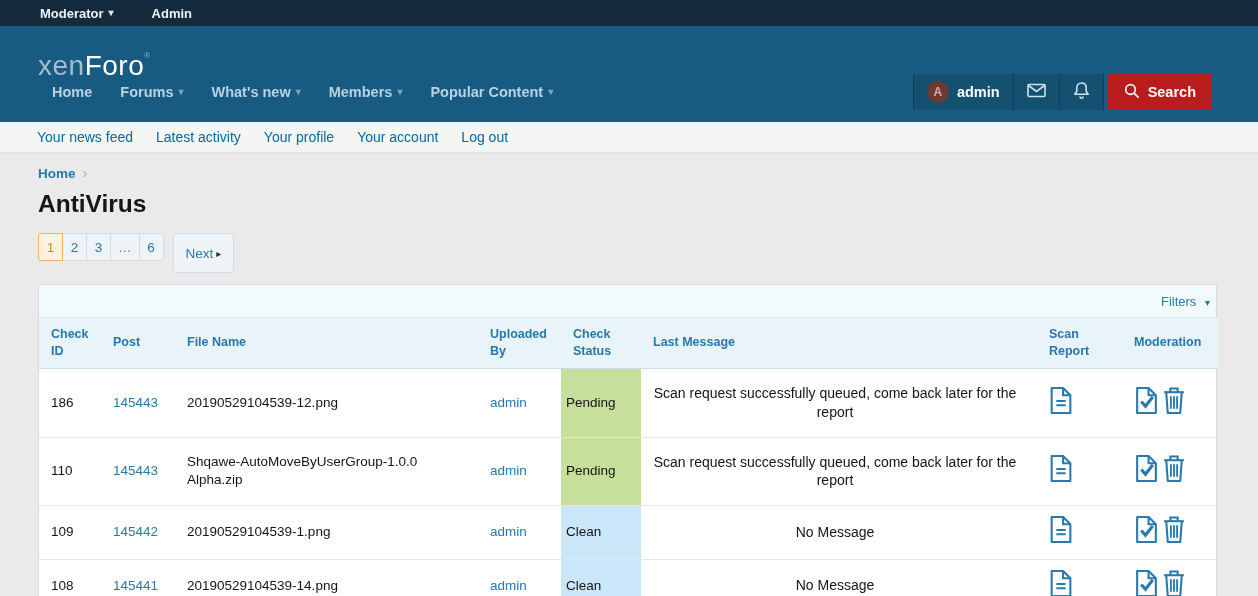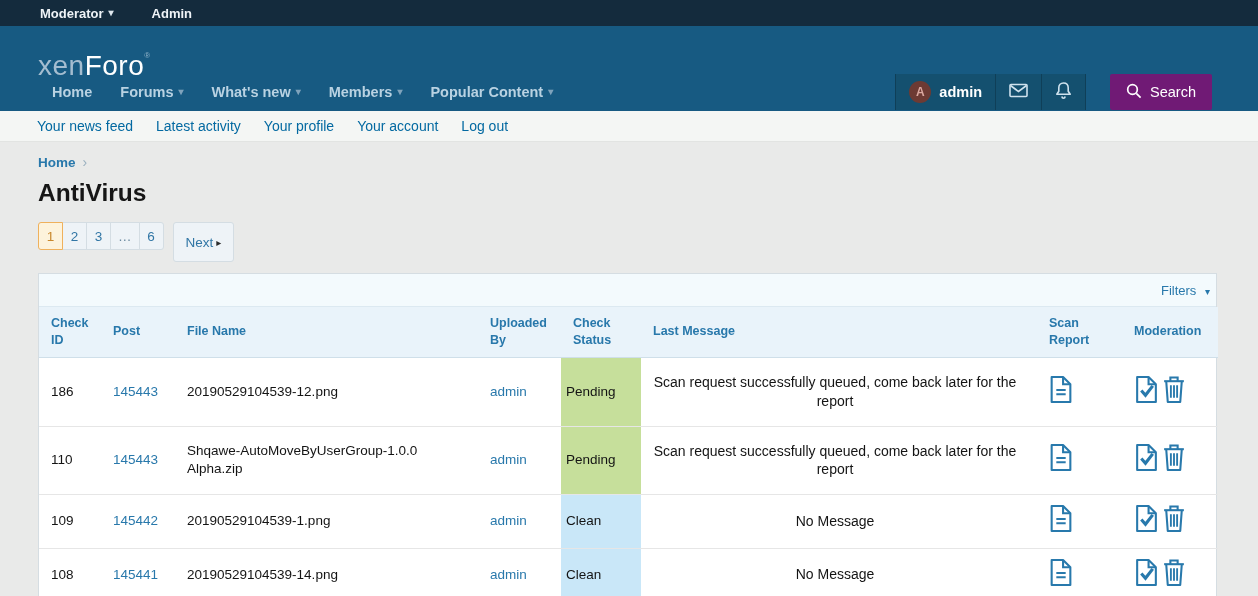--- a/index.html
+++ b/index.html
@@ -7,36 +7,36 @@
   body { font-family:"Liberation Sans", sans-serif; background:#e9eae9; }
   .viewport { width:1258px; height:596px; overflow:hidden; position:relative; background:#e9eae9; }
 
   
   .topbar { height:26px; background:#142b3d; display:flex; align-items:center; padding-left:40px; }
   .topbar-item { color:#eef3f7; font-size:13px; font-weight:bold; margin-right:38px; cursor:pointer; display:flex; align-items:center; }
   .caret { font-size:10px; margin-left:5px; line-height:1; }
   .topbar-item .caret { color:#dfe8ee; }
 
   
-  .header { height:85px; background:#175a82; position:relative; }
+  .header { height:96px; background:#175a82; position:relative; }
   .logo-row { height:48px; display:flex; align-items:flex-end; padding-left:38px; }
   .logo { font-size:28px; letter-spacing:0.5px; line-height:1; position:relative; top:6px; }
   .logo .xen { color:#a4bdd0; font-weight:400; }
   .logo .foro { color:#ffffff; font-weight:400; }
   .logo .reg { color:#8fb3c9; font-size:8px; vertical-align:top; }
   .nav-row { height:36px; display:flex; align-items:stretch; padding-left:38px; position:relative; }
   .nav-item { display:flex; align-items:center; padding:0 14px; color:#b9d2e2; font-size:14.5px; font-weight:bold; cursor:pointer; }
   .nav-item .caret { color:#7fa3bc; }
   .nav-right { position:absolute; right:46px; top:0; height:36px; display:flex; align-items:stretch; }
   .visitor-band { display:flex; align-items:stretch; background:#14506f; }
   .visitor-sec { display:flex; align-items:center; padding:0 13px; border-right:1px solid #0f3f58; cursor:pointer; }
   .visitor-sec:first-child { border-left:1px solid #0f3f58; }
   .avatar { width:22px; height:22px; border-radius:50%; background:#6d3a33; color:#dba8a0; font-size:12px; font-weight:bold; display:flex; align-items:center; justify-content:center; margin-right:8px; }
   .username { color:#ffffff; font-size:14.5px; font-weight:bold; }
-  .search-btn { margin-left:24px; background:#701a75; display:flex; align-items:center; padding:0 16px; color:#ffffff; font-size:14.5px; font-weight:normal; cursor:pointer; border-radius:2px; }
+  .search-btn { margin-left:4px; background:#b91c1c; display:flex; align-items:center; padding:0 16px; color:#ffffff; font-size:14.5px; font-weight:bold; cursor:pointer; border-radius:2px; }
   .search-btn svg { margin-right:8px; }
 
   
   .subnav { height:31px; background:#f4f6f4; display:flex; align-items:center; padding-left:37px; border-bottom:1px solid #e2e4e2; }
   .subnav a { color:#0369a1; font-size:14px; text-decoration:none; margin-right:23px; cursor:pointer; }
 
   
   .content { padding:12px 41px 0 38px; }
   .breadcrumb { display:flex; align-items:center; font-size:13.5px; }
   .breadcrumb .crumb { color:#2878ab; font-weight:bold; cursor:pointer; }

